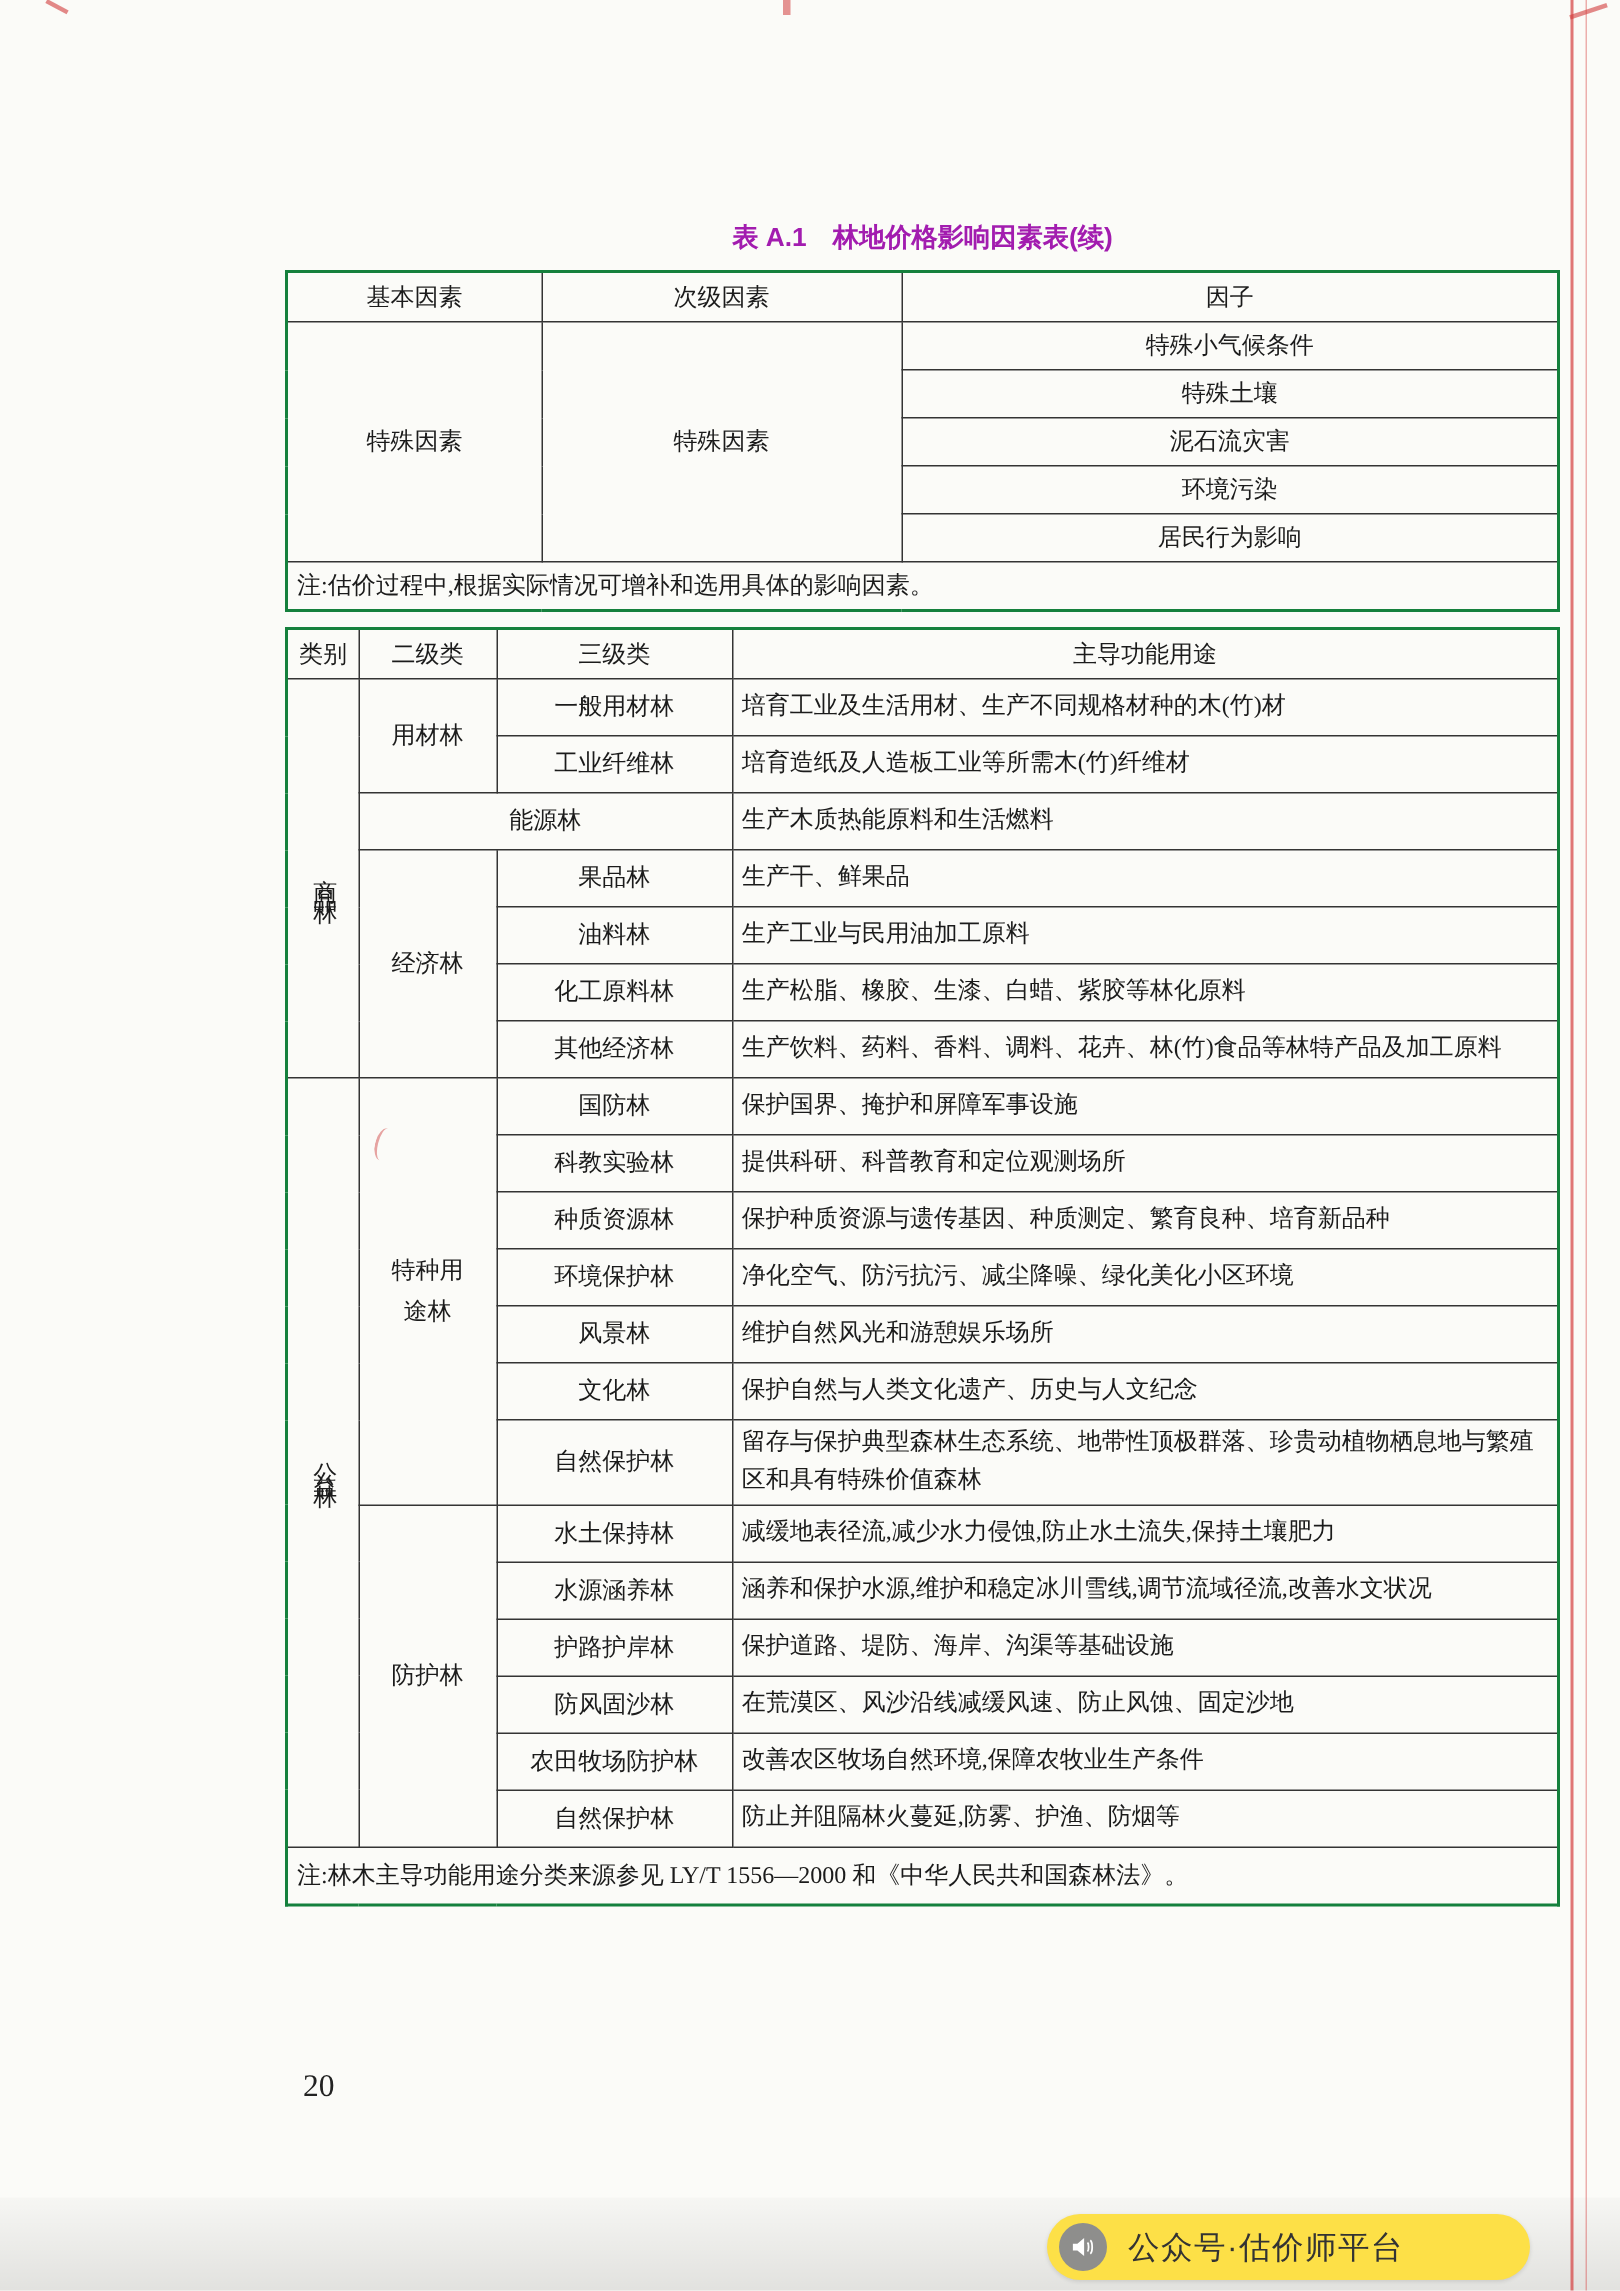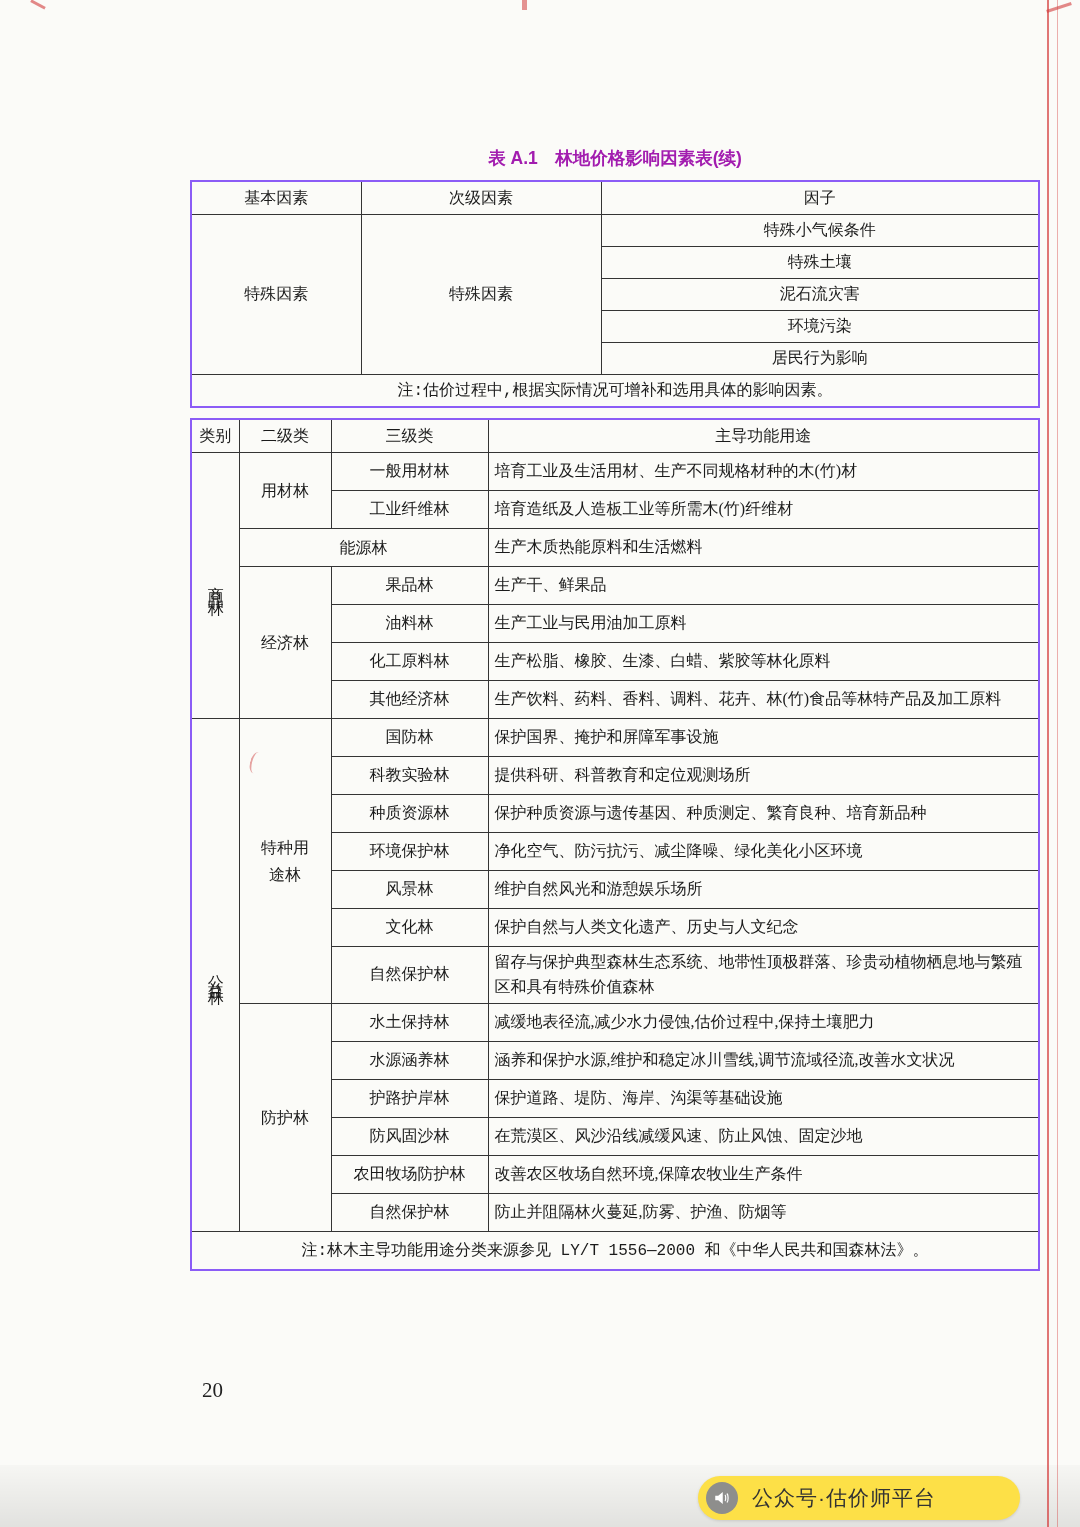--- a/index.html
+++ b/index.html
@@ -7,31 +7,31 @@
     width:1080px;height:1527px;position:relative;overflow:hidden;
     background:#fbfbf8;color:#1c1c1c;
     font-family:"Liberation Serif","DejaVu Serif",serif;
   }
   .content{position:absolute;left:190px;top:122px;width:850px;}
   .doc-header{font-size:17px;letter-spacing:.5px;margin-left:-8px;color:#222;}
   .tbl-title{
     text-align:center;font-weight:bold;font-size:17.5px;margin-top:24px;
     font-family:"Liberation Sans","DejaVu Sans",sans-serif;color:#a21caf;
   }
-  table.tbl{border-collapse:collapse;width:100%;margin-top:10px;border:2px solid #8b5cf6;}
+  table.tbl{border-collapse:collapse;width:100%;margin-top:10px;border:2px solid #15803d;}
   .tbl th,.tbl td{
     border:1px solid #343434;font-size:16px;padding:3px 6px;vertical-align:middle;
     font-weight:normal;color:#1b1b1b;
   }
   .tbl th{height:26px;text-align:center;}
   .tbl-a1 td{height:25px;}
   .tbl-a2 td{height:31px;}
   .c{text-align:center;}
   .factor{text-align:center;}
-  .note-cell{text-align:center;padding-left:38px;height:30px;font-size:15.5px;font-family:Liberation Mono, monospace;}
+  .note-cell{text-align:left;padding-left:38px;height:30px;font-size:15.5px;}
   .func-cell{text-align:left;padding-left:10px;line-height:1.55;margin-left:12px;}
   .cat-text{writing-mode:vertical-rl;text-orientation:upright;letter-spacing:7px;display:inline-block;}
   .sub-text{display:inline-block;max-width:52px;line-height:1.7;}
   .page-number{position:absolute;left:202px;top:1378px;font-size:21px;color:#222;}
   
   .footer-bar{
     position:absolute;left:0;bottom:0;width:100%;height:62px;
     background:linear-gradient(to bottom,rgba(0,0,0,.02),rgba(0,0,0,.10));
   }
   .footer-pill{
@@ -179,21 +179,21 @@
           <td class="c">文化林</td>
           <td class="func-cell">保护自然与人类文化遗产、历史与人文纪念</td>
         </tr>
         <tr>
           <td class="c">自然保护林</td>
           <td class="func-cell">留存与保护典型森林生态系统、地带性顶极群落、珍贵动植物栖息地与繁殖区和具有特殊价值森林</td>
         </tr>
         <tr>
           <td rowspan="6" class="c"><span class="sub-text">防护林</span></td>
           <td class="c">水土保持林</td>
-          <td class="func-cell">减缓地表径流,减少水力侵蚀,估价过程中,保持土壤肥力</td>
+          <td class="func-cell">减缓地表径流,减少水力侵蚀,防止水土流失,保持土壤肥力</td>
         </tr>
         <tr>
           <td class="c">水源涵养林</td>
           <td class="func-cell">涵养和保护水源,维护和稳定冰川雪线,调节流域径流,改善水文状况</td>
         </tr>
         <tr>
           <td class="c">护路护岸林</td>
           <td class="func-cell">保护道路、堤防、海岸、沟渠等基础设施</td>
         </tr>
         <tr>

